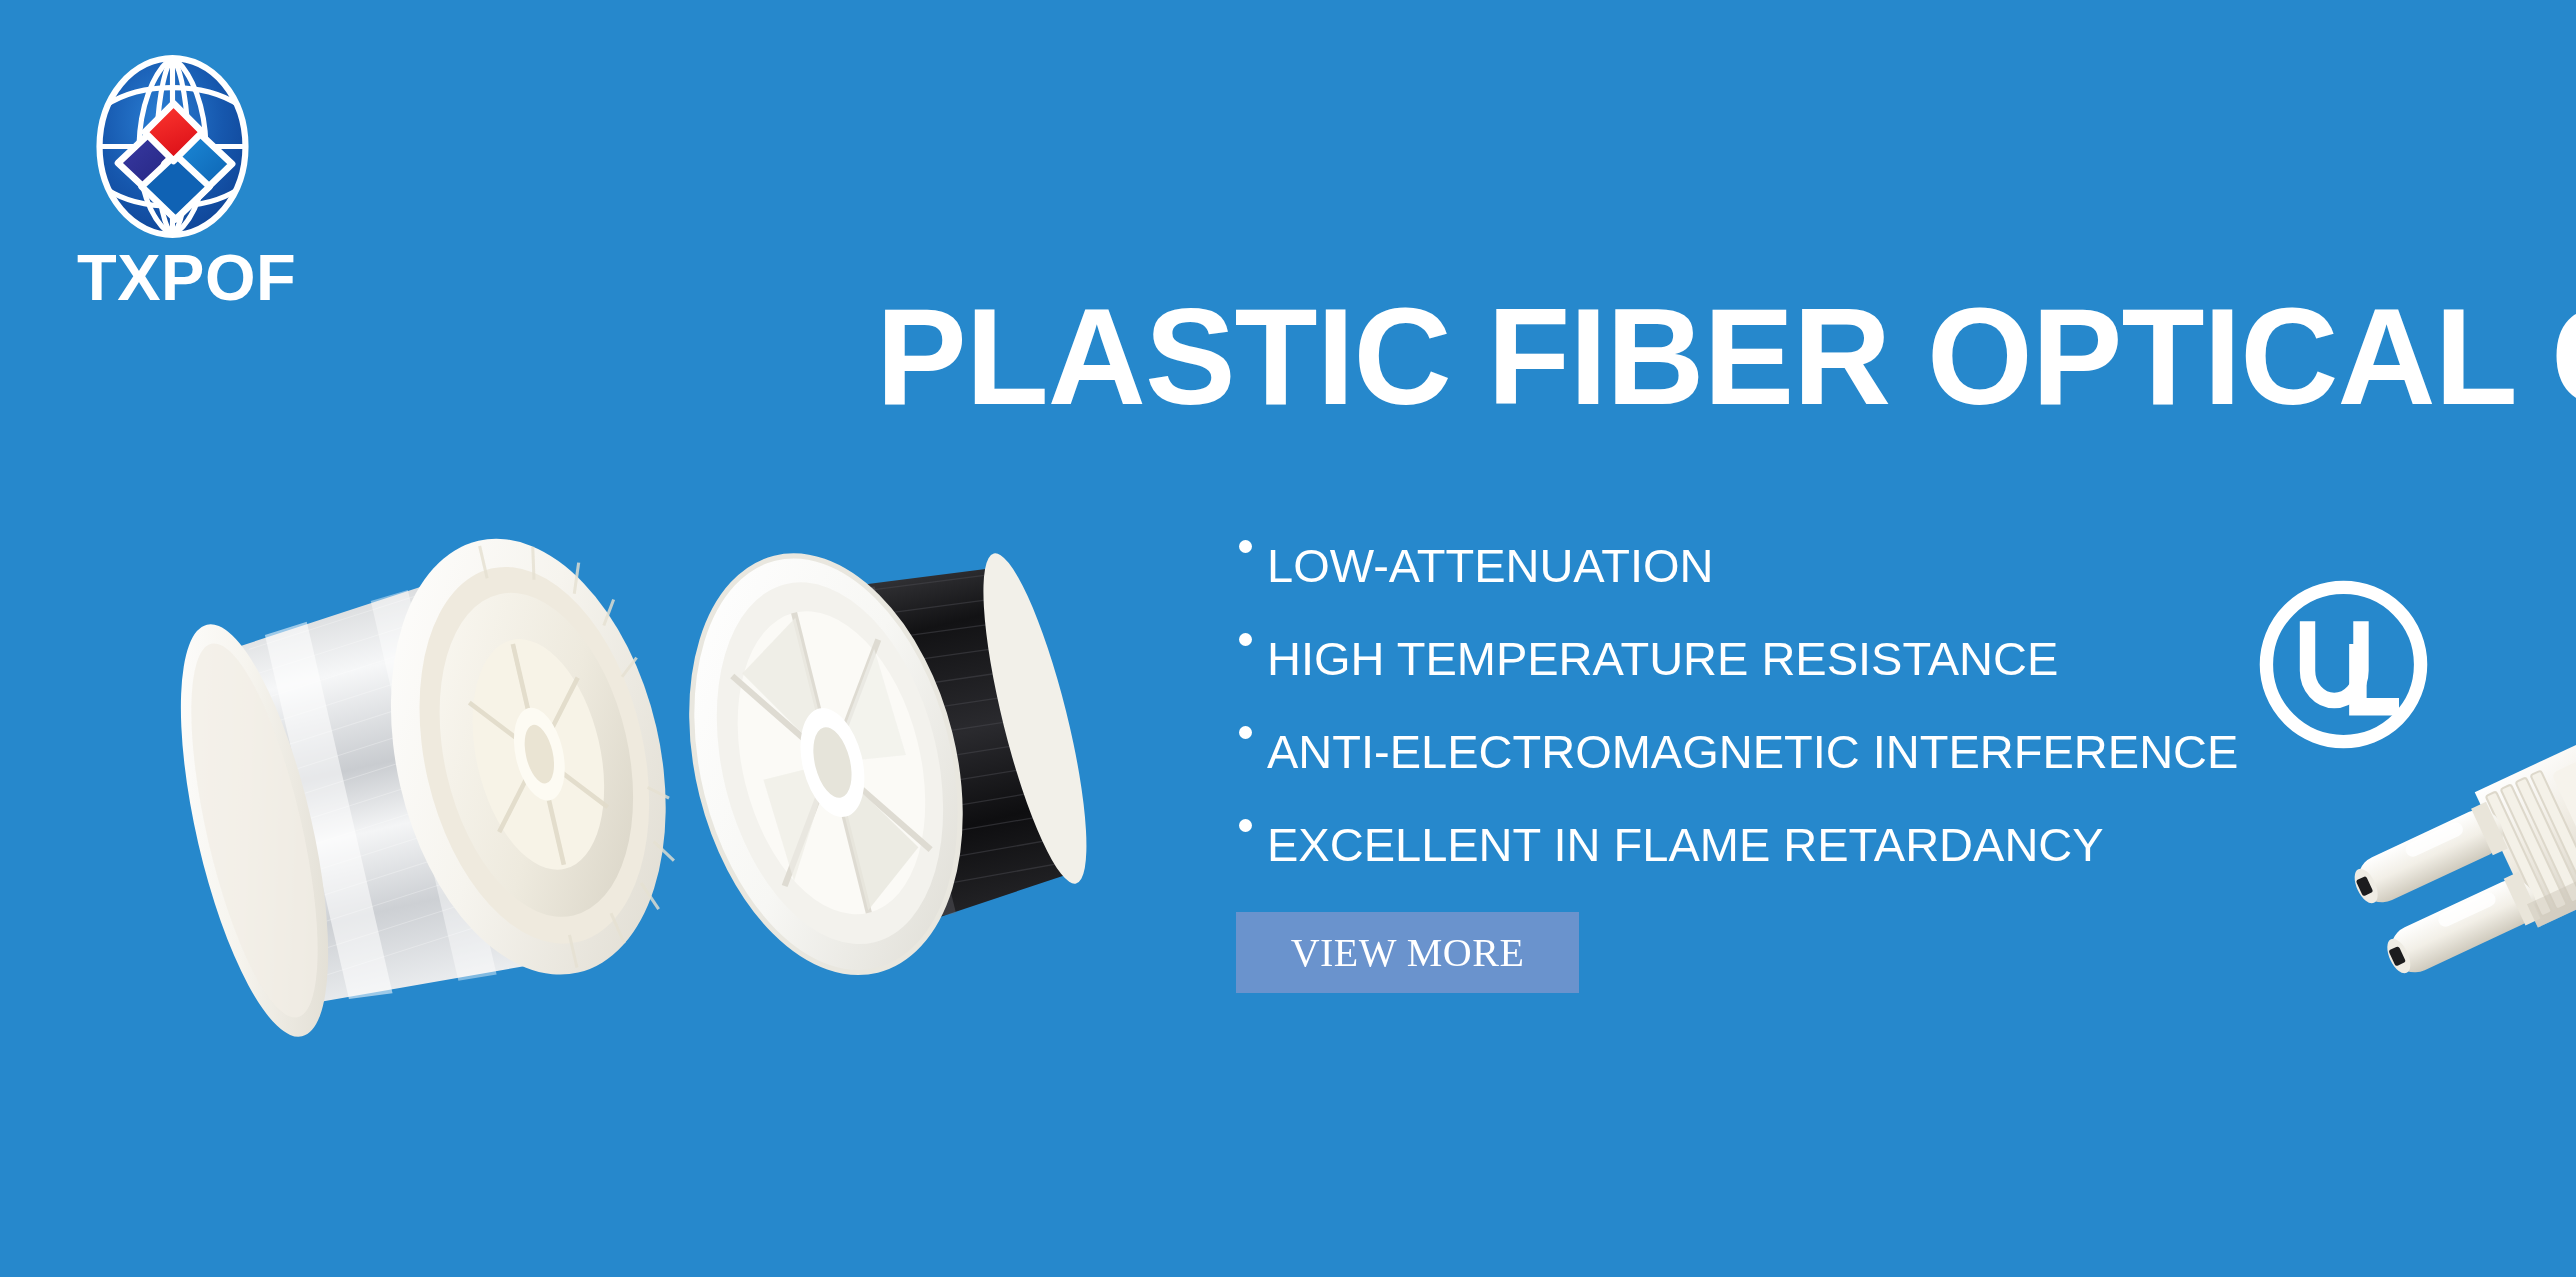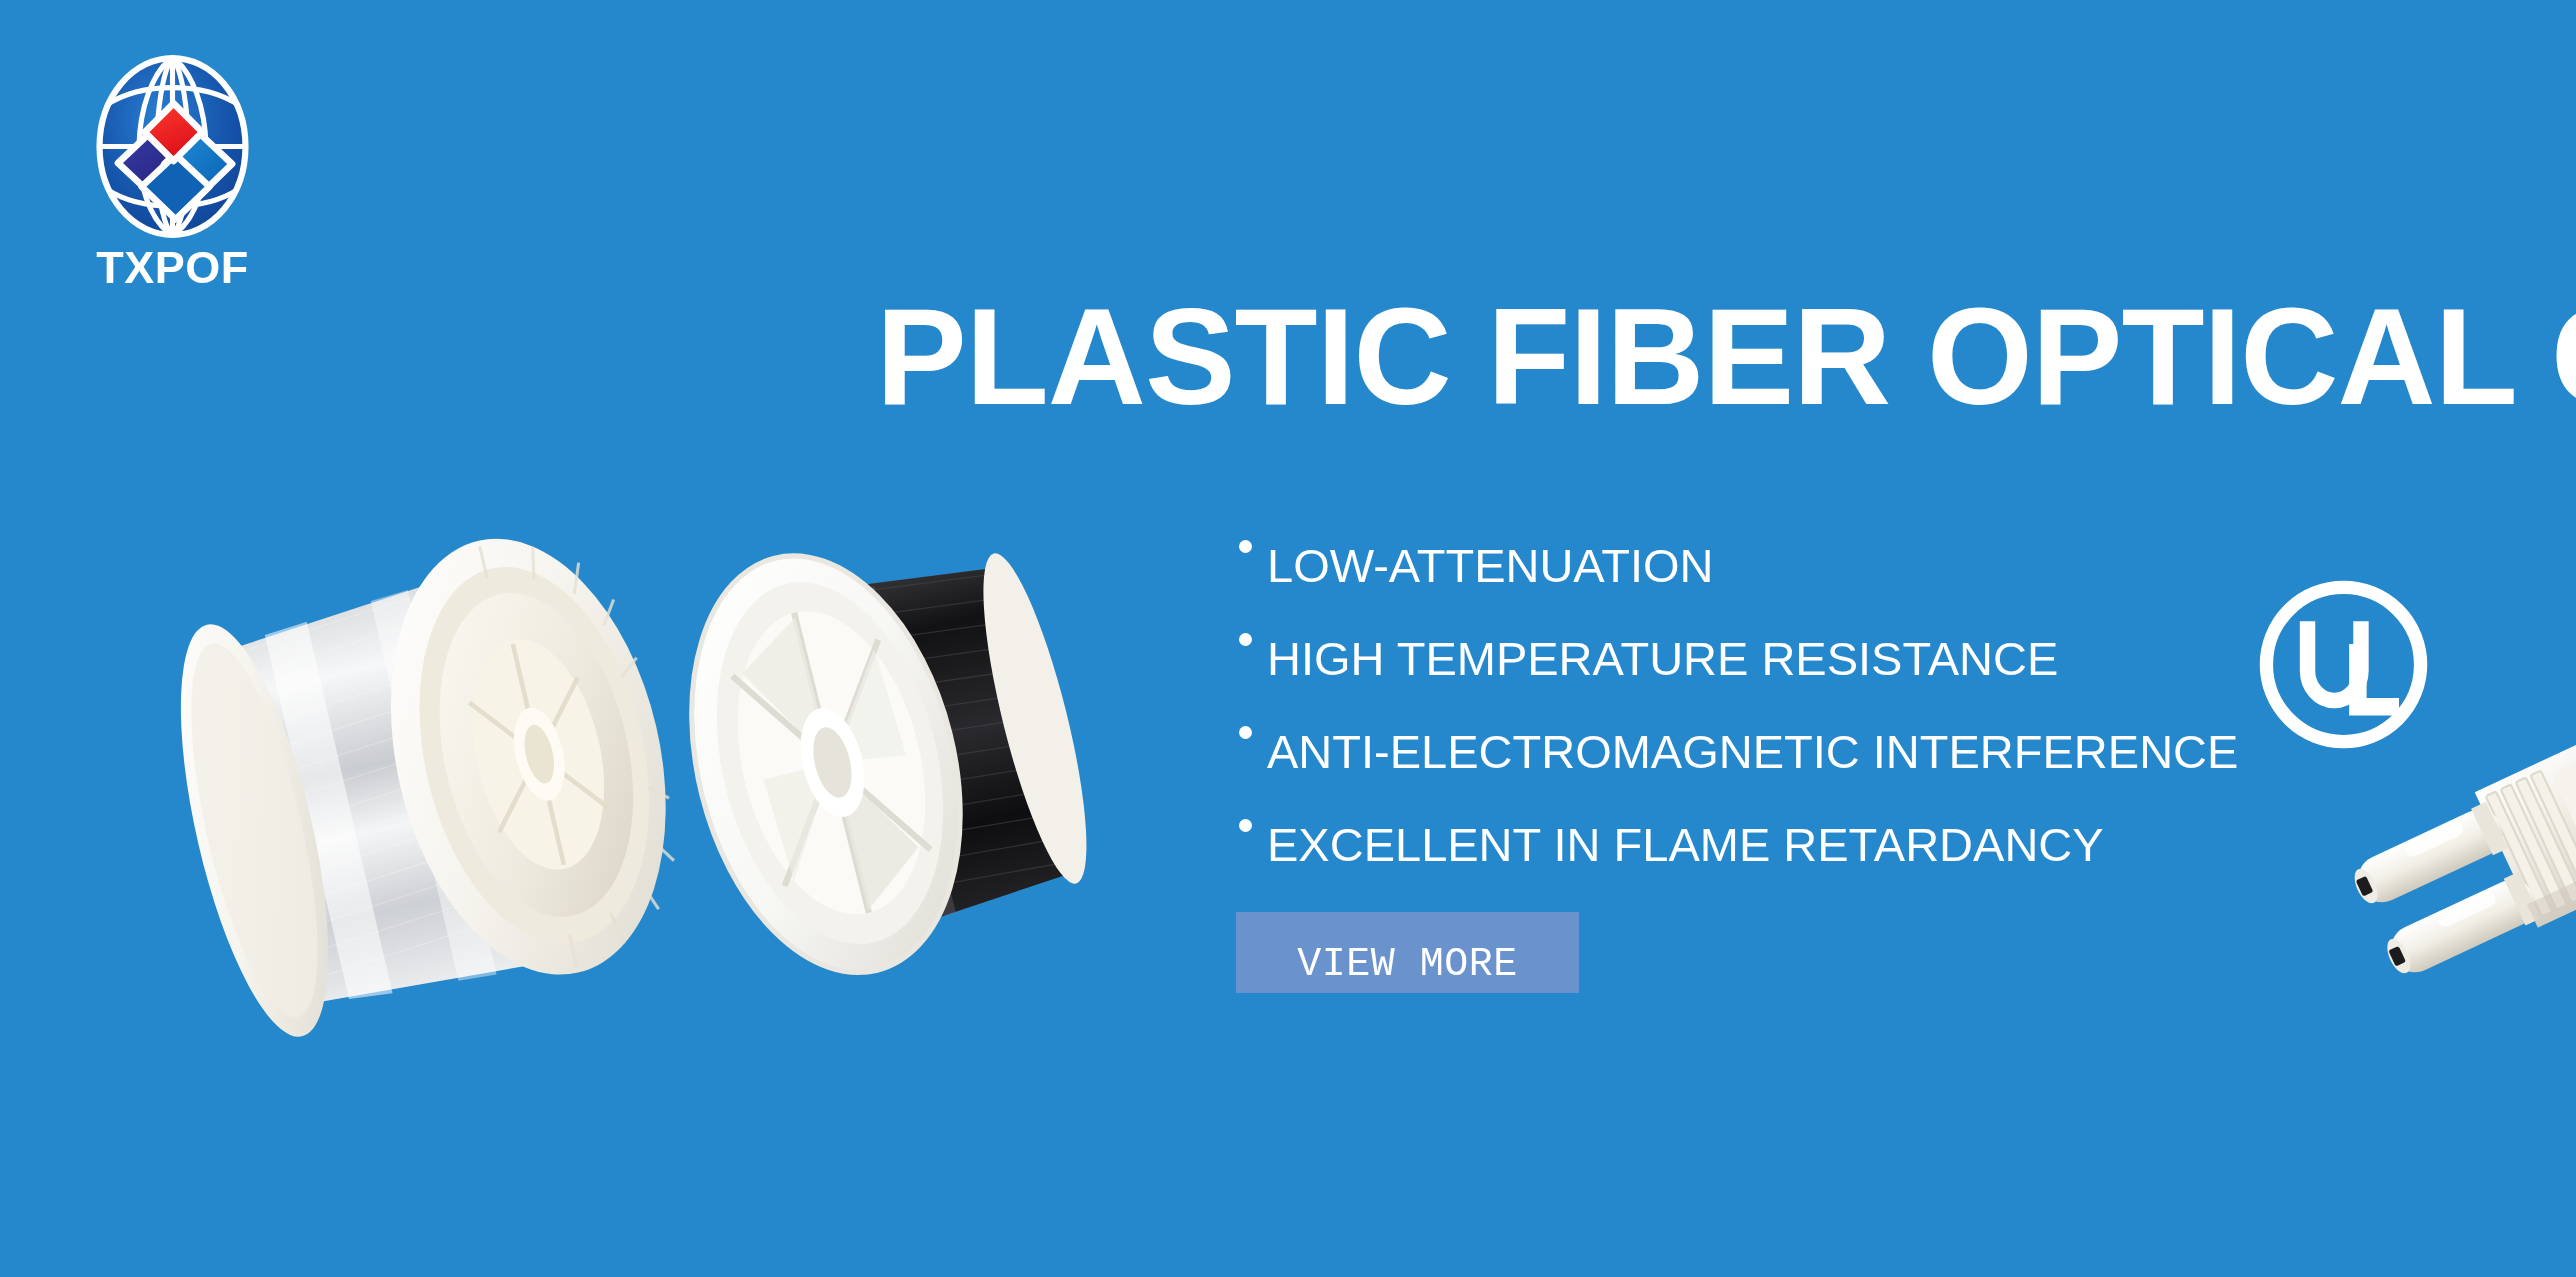--- a/index.html
+++ b/index.html
@@ -27,21 +27,21 @@
     position:absolute;
     left:18px; top:0;
     width:155px; height:185px;
   }
   .logo-wordmark{
     position:absolute;
     left:0; top:191px;
     width:191px;
     text-align:center;
     color:#ffffff;
-    font-size:45px;
+    font-size:65px;
     font-weight:bold;
     letter-spacing:0.5px;
     line-height:1;
   }
 
   
   .headline{
     position:absolute;
     left:876px;
     top:195px;
@@ -85,26 +85,26 @@
   
   .view-more{
     position:absolute;
     left:1236px;
     top:912px;
     width:343px;
     height:81px;
     background:#6a93cd;
     border:none;
     color:#ffffff;
-    font-family:Liberation Mono, monospace;
+    font-family:Liberation Serif, serif;
     font-size:40px;
     letter-spacing:0.5px;
     line-height:81px;
     text-align:center;
-    padding:12px;
+    padding:0;
     cursor:pointer;
   }
 
   
   .ul-mark{
     position:absolute;
     left:2251px; top:572px;
     width:185px; height:185px;
   }
 

